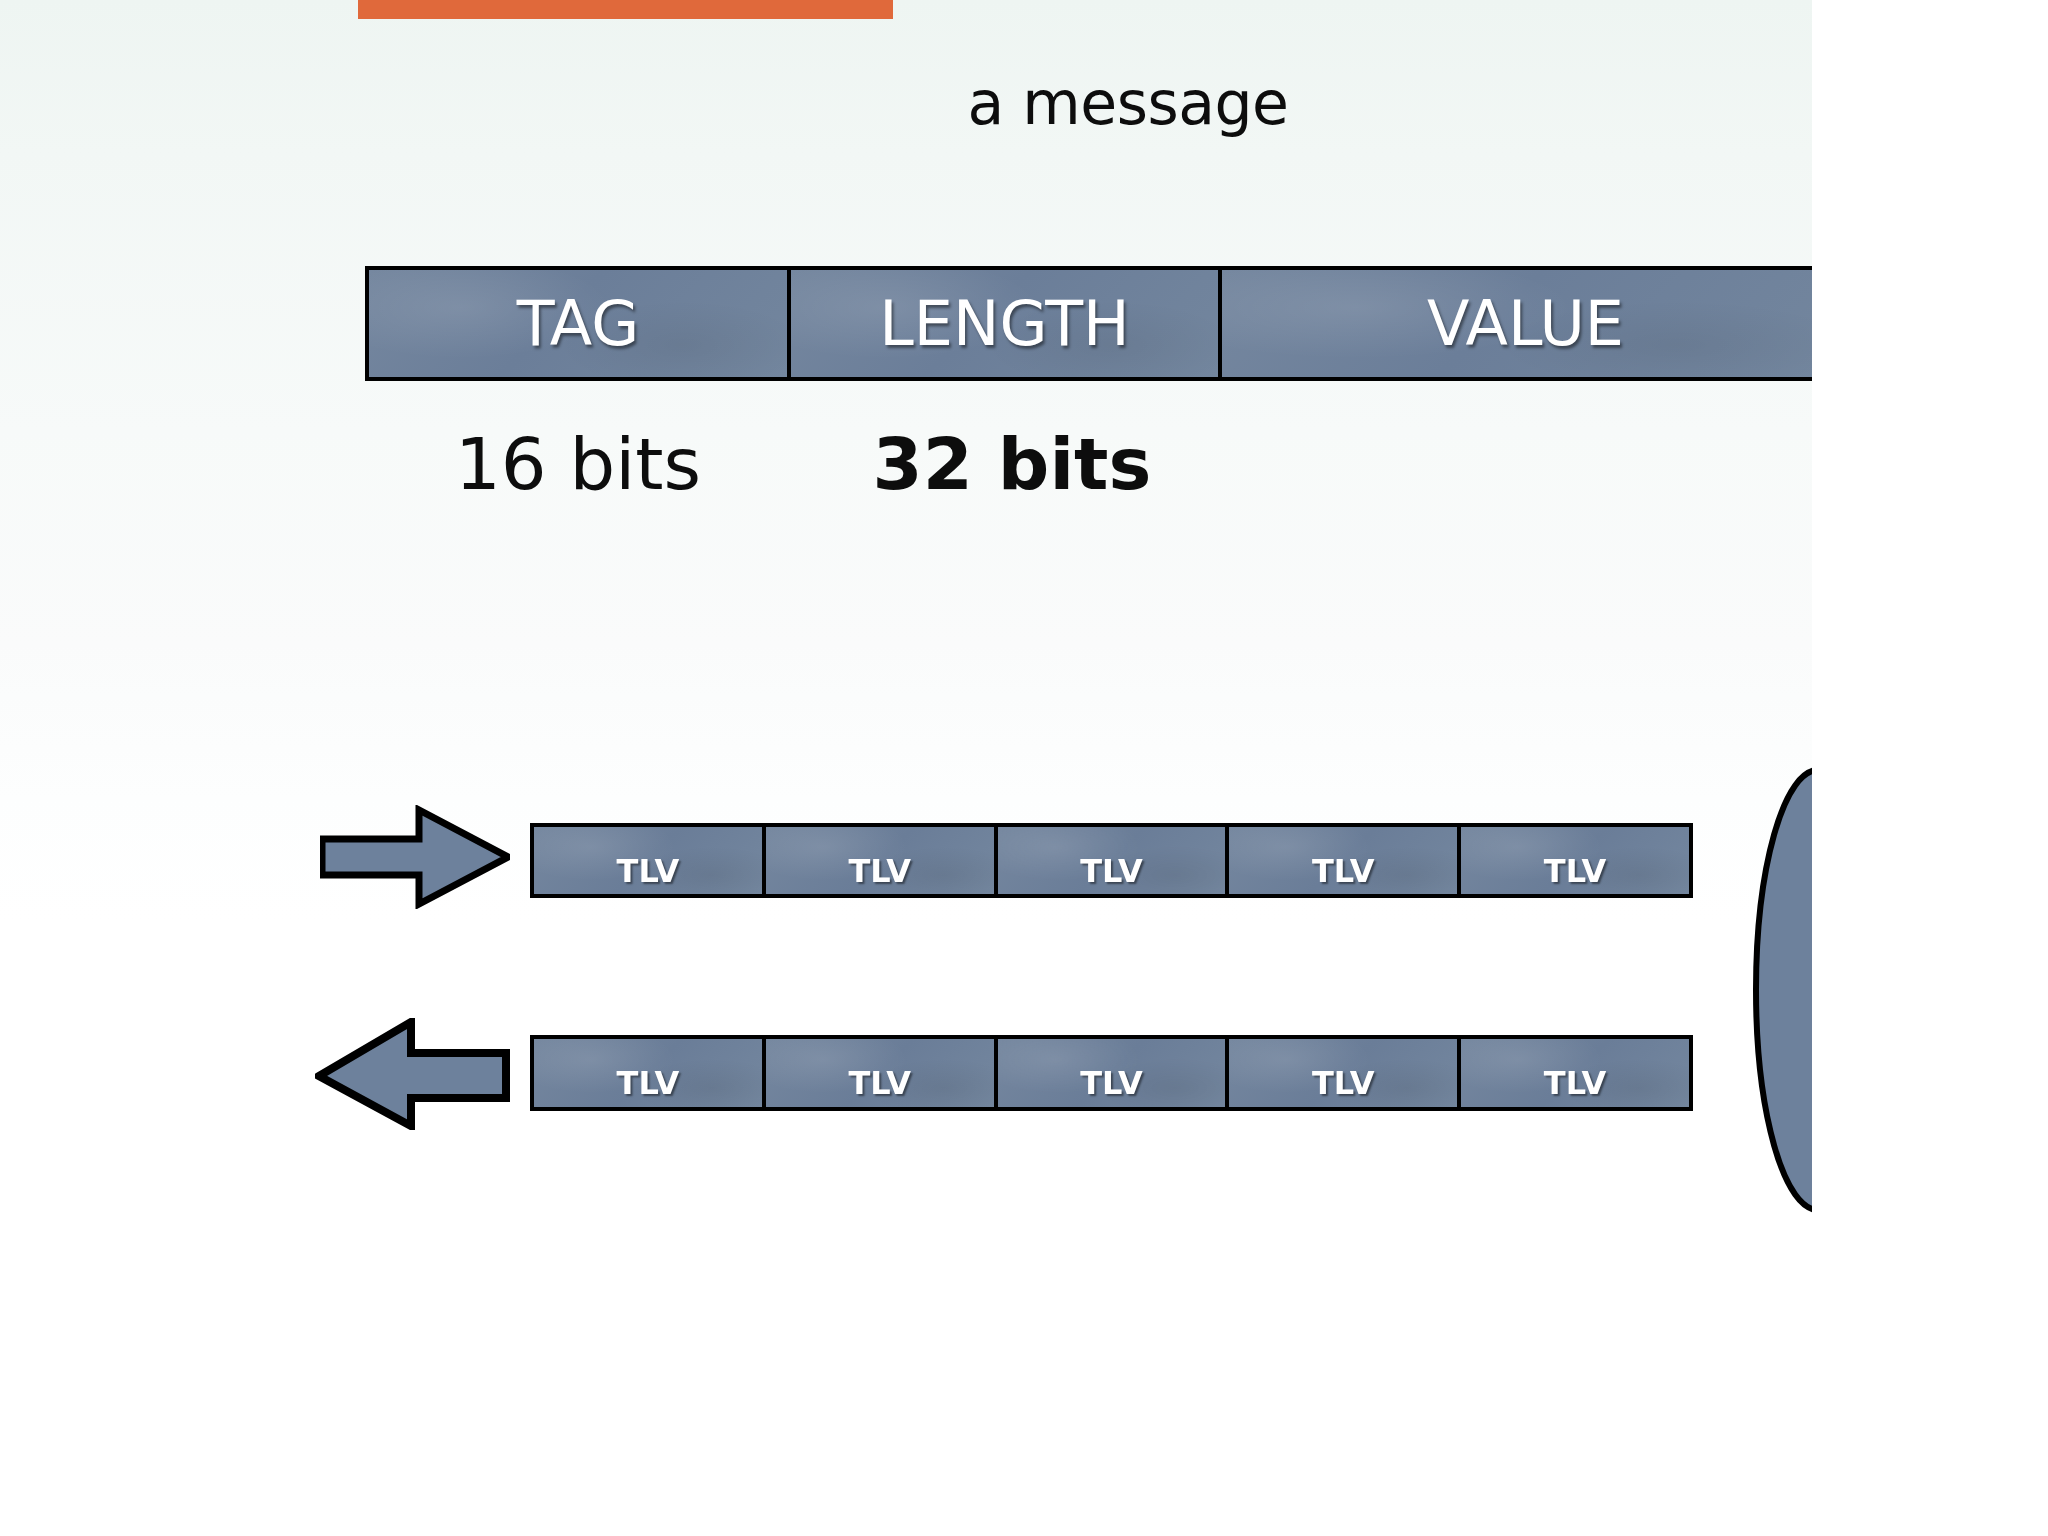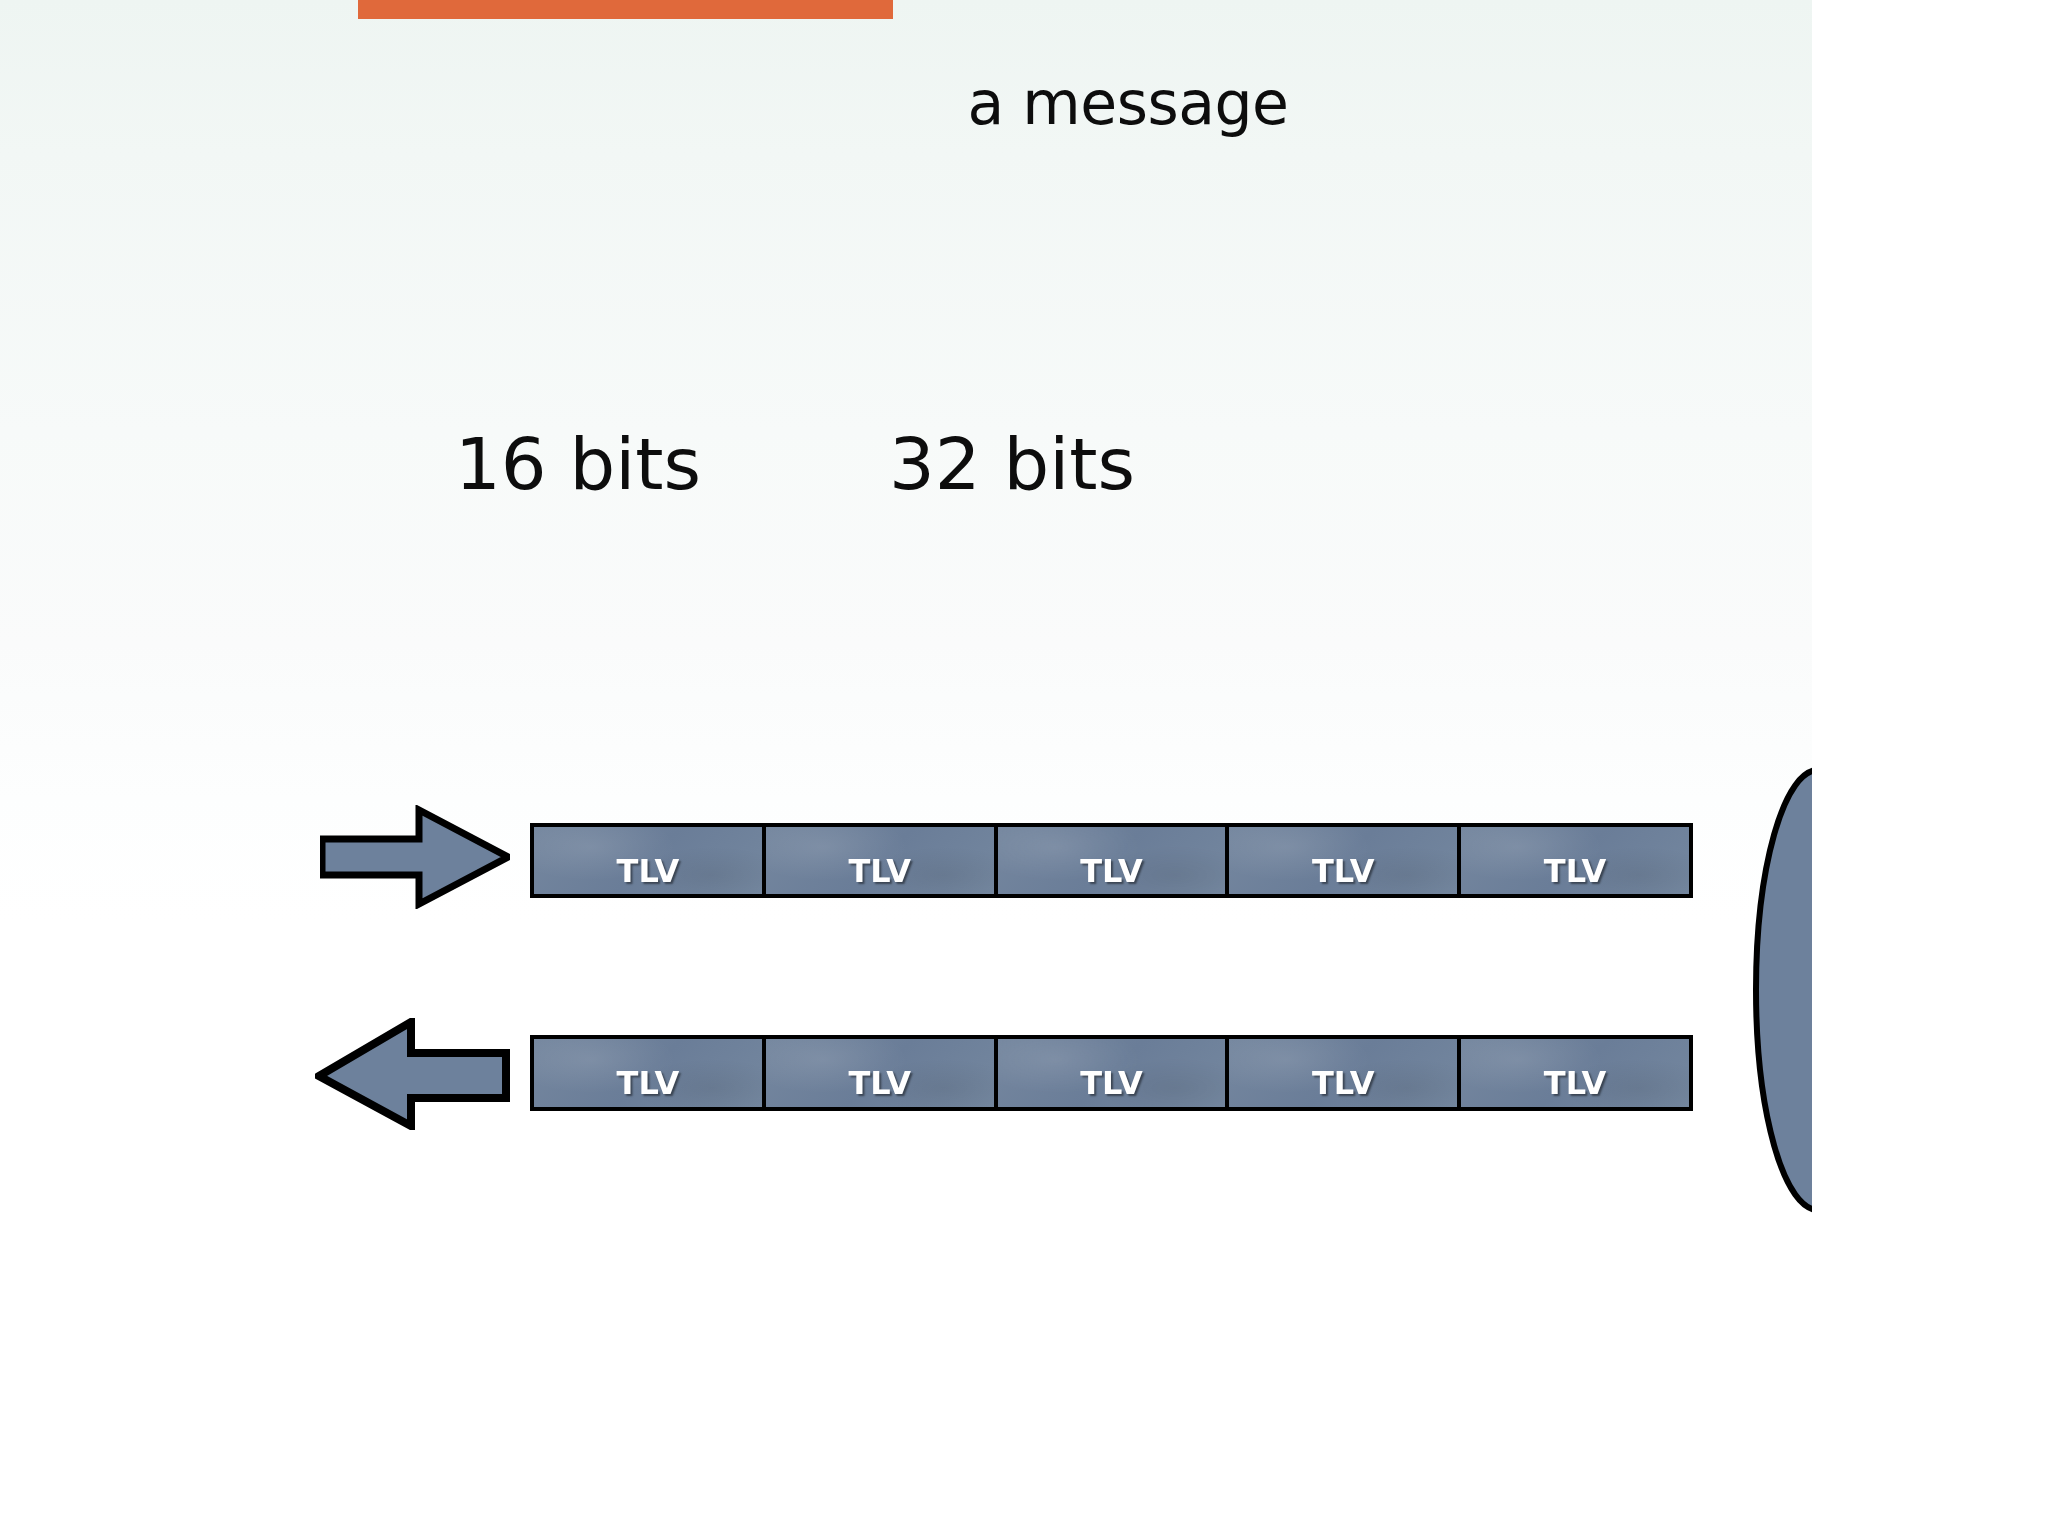--- a/index.html
+++ b/index.html
@@ -107,21 +107,21 @@
   .bits-label {
     position: absolute;
     top: 422px;
     text-align: center;
     font-family: "DejaVu Sans", sans-serif;
     font-size: 72px;
     color: #0d0d0d;
     white-space: nowrap;
   }
   #bits-tag    { left: 378px;  width: 400px; }
-  #bits-length { left: 812px;  width: 400px; }
+  #bits-length { left: 812px;  width: 400px; font-weight: bold; }
   #bits-value  { left: 1353px; width: 400px; }
   .bits-var { font-style: italic; }
 
   
   .stream-row {
     position: absolute;
     left: 530px;
     width: 1163px;
     display: flex;
     border: 4px solid #000000;
@@ -175,20 +175,31 @@
 </style>
 </head>
 <body>
 
 <div id="slide">
 
   <div id="accent-bar"></div>
 
   <div class="heading" id="title-a-message">a message</div>
 
+  <div id="message-table">
+    <div class="msg-cell" id="msg-cell-tag">
+      <span class="msg-cell-label">TAG</span>
+    </div>
+    <div class="msg-cell" id="msg-cell-length">
+      <span class="msg-cell-label">LENGTH</span>
+    </div>
+    <div class="msg-cell" id="msg-cell-value">
+      <span class="msg-cell-label">VALUE</span>
+    </div>
+  </div>
 
   <div class="bits-label" id="bits-tag">16 bits</div>
 
   <div class="bits-label" id="bits-length">32 bits</div>
 
 
   <svg class="arrow" id="arrow-inbound" viewBox="0 0 190 104">
     <polygon points="2,34 99,34 99,5 188,52 99,99 99,70 2,70" fill="#6d819c" stroke="#000000" stroke-width="7" stroke-linejoin="miter"></polygon>
   </svg>
 

